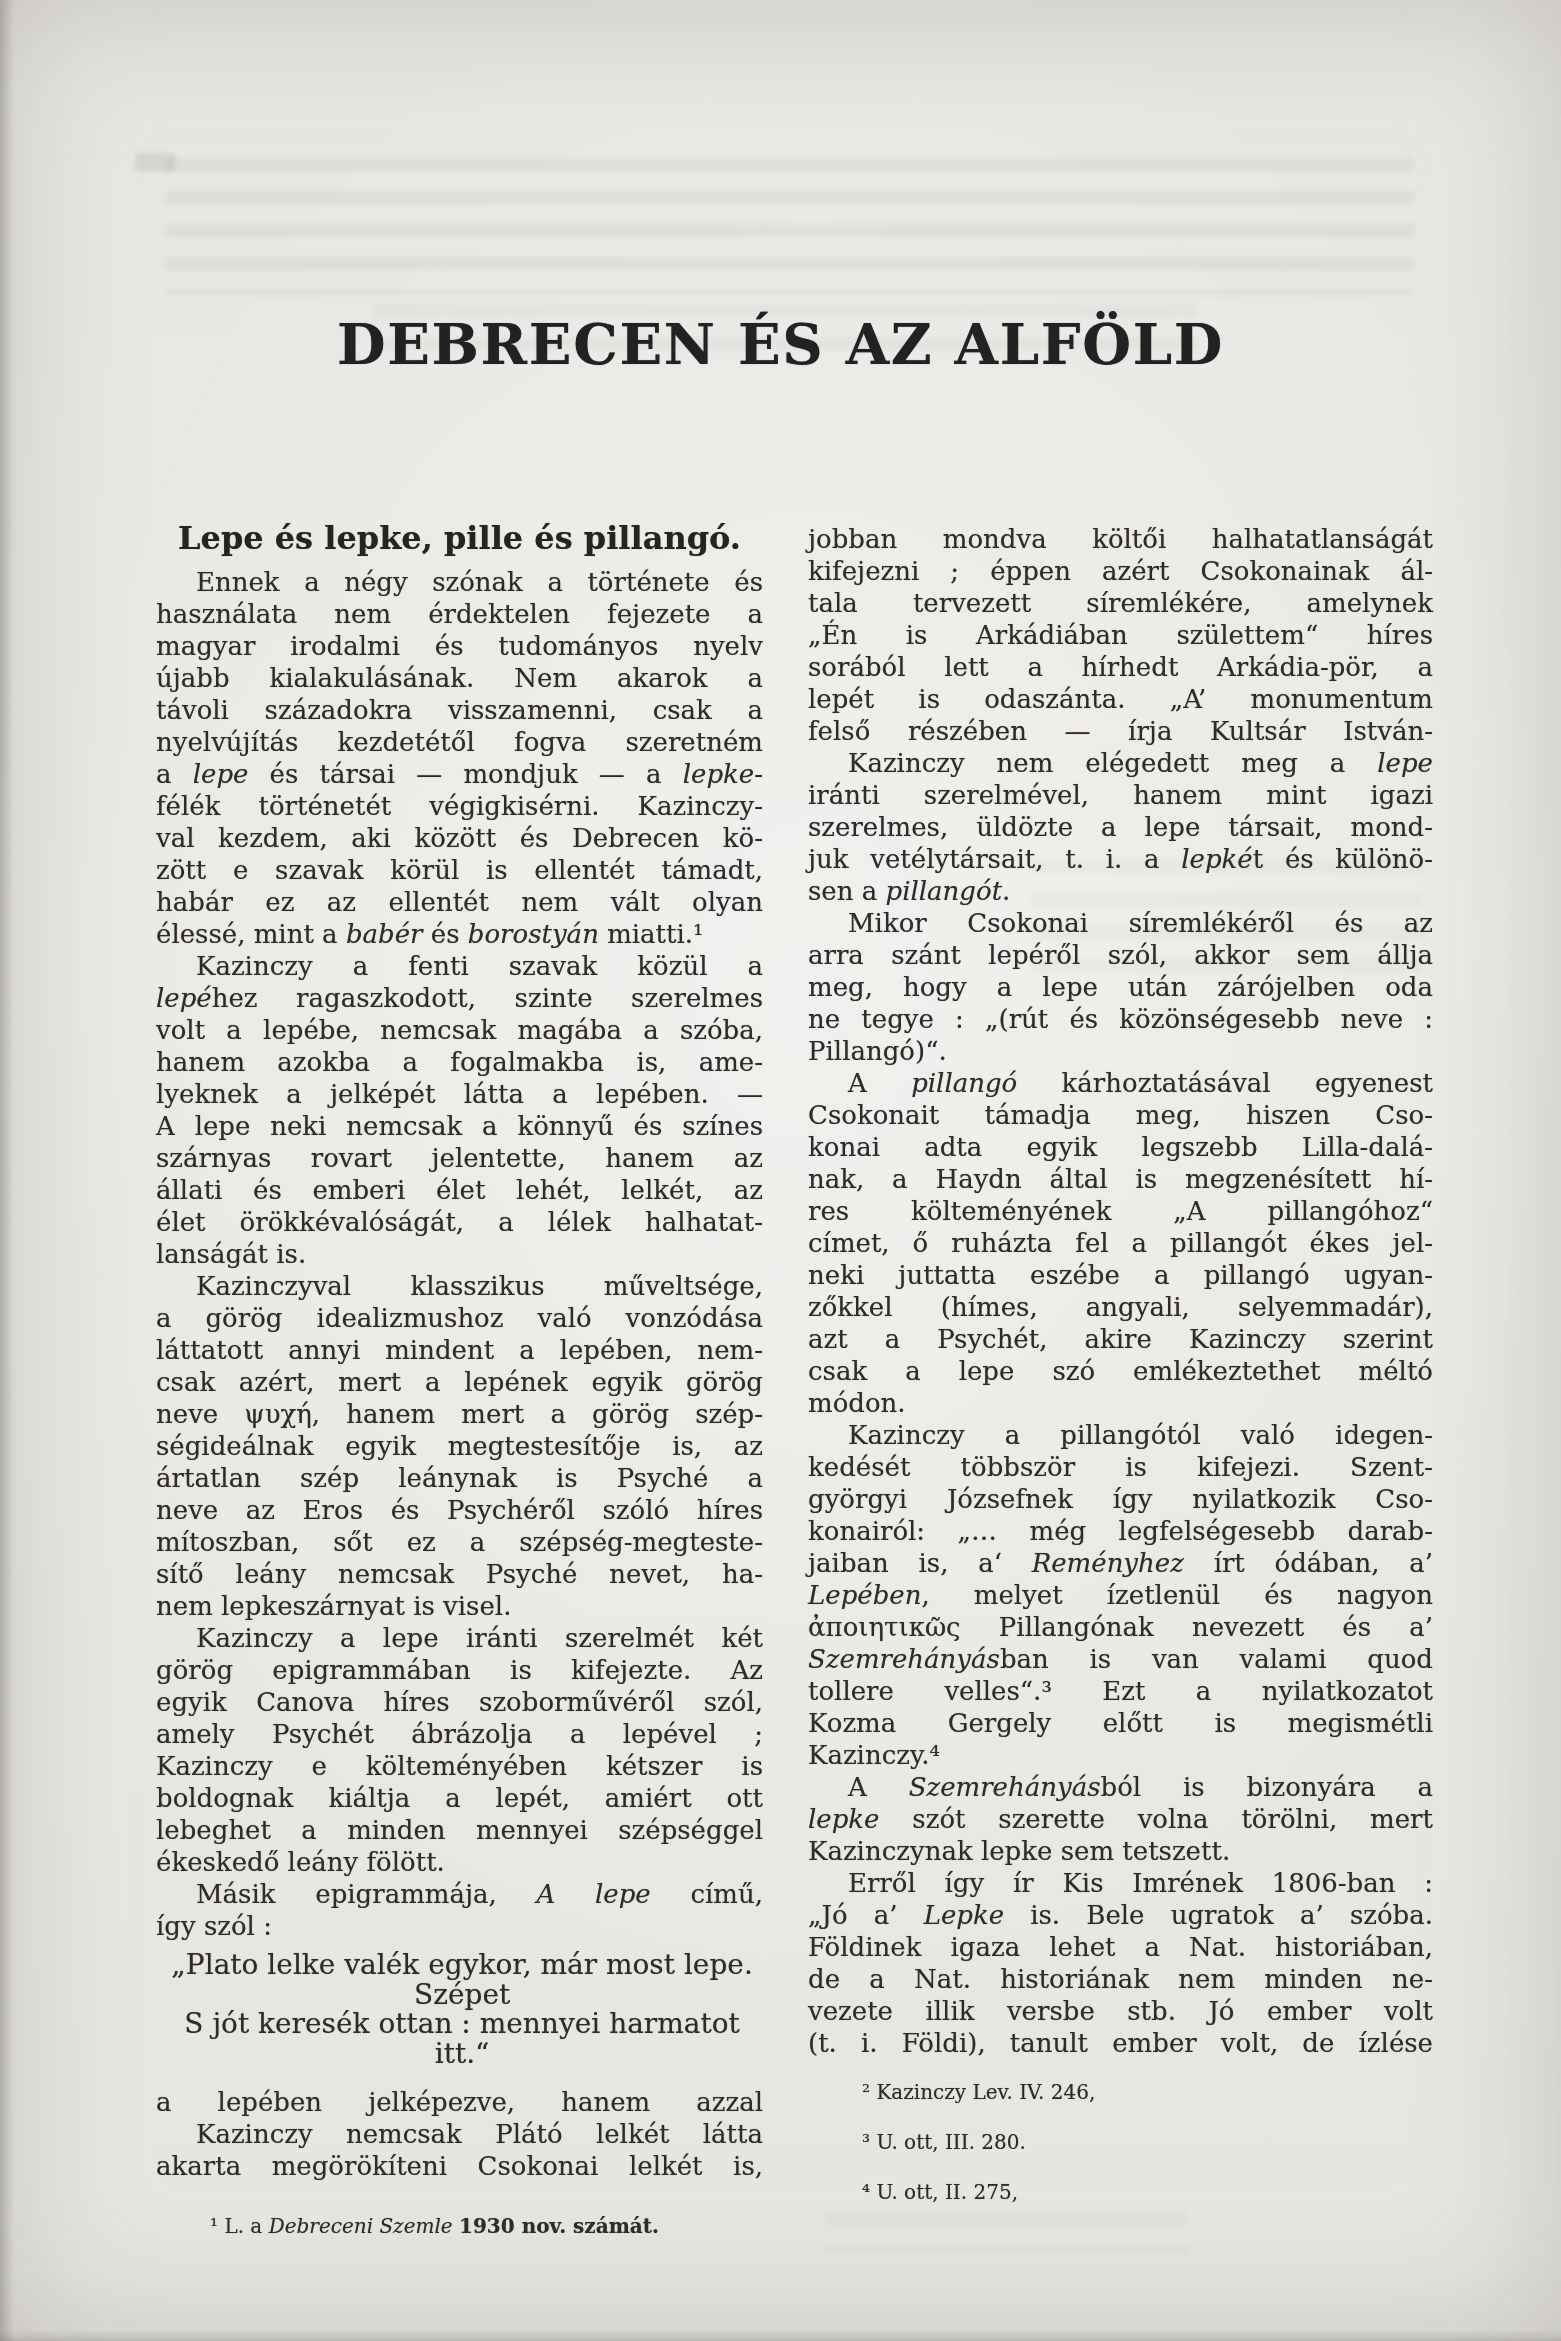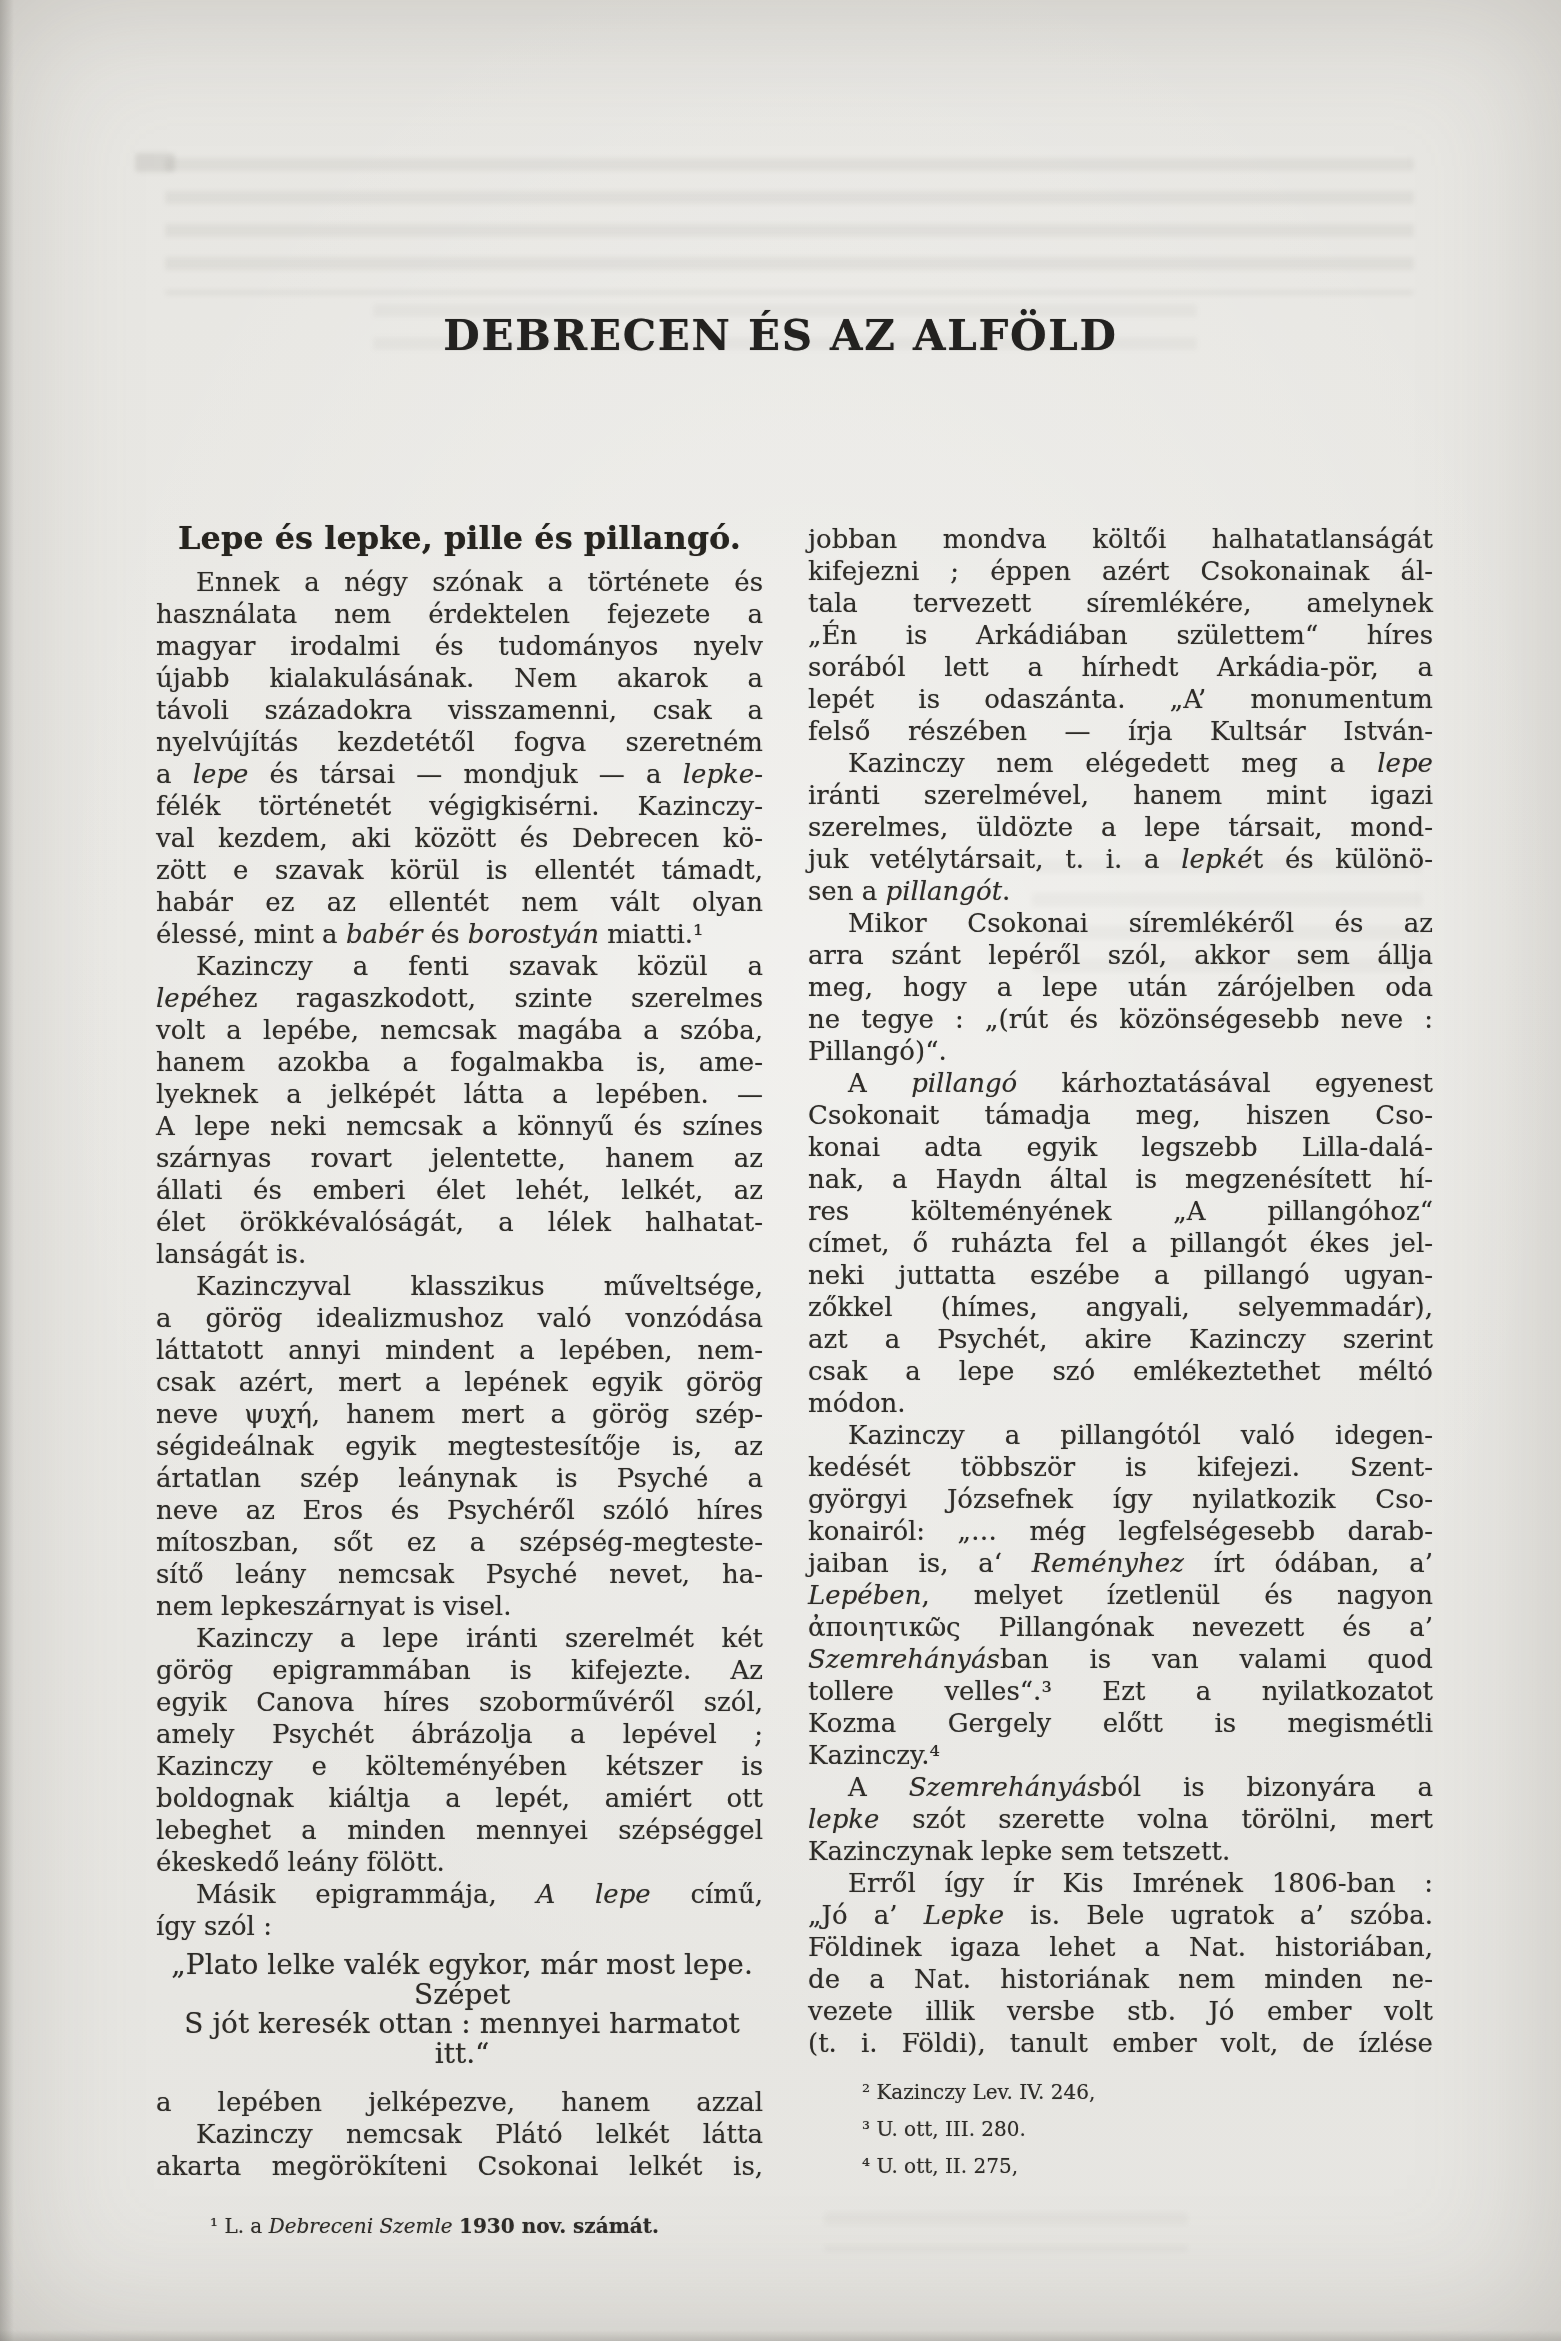--- a/index.html
+++ b/index.html
@@ -28,21 +28,21 @@
   }
   #bleed-top   { top:158px; left:165px; width:1249px; height:137px; }
   #bleed-top2  { top:304px; left:373px; width:824px; height:52px; opacity:.35; }
   #bleed-num   { top:153px; left:135px; width:40px; height:19px;
                  background:rgba(118,115,108,.28); }
   #bleed-mid   { top:860px; left:1032px; width:390px; height:113px; opacity:.30; }
   #bleed-bot   { top:2212px; left:824px; width:364px; height:40px; opacity:.30; }
 
   .title {
     position:absolute; top:311px; left:0; right:0; margin:0;
-    text-align:center; font-size:42px; font-weight:bold; letter-spacing:1.7px;
+    text-align:center; font-size:56px; font-weight:bold; letter-spacing:1.7px;
     color:#232220; text-shadow:0 0 0.9px rgba(35,33,30,.6);
   }
   .columns {
     position:absolute; top:519px; left:156px; width:1277px;
     display:flex; gap:45px;
     text-shadow:0 0 0.9px rgba(52,48,44,.5);
   }
   .col.left  { width:607px; }
   .col.right { width:625px; margin-top:3.5px; }
 
@@ -50,21 +50,21 @@
     margin:0 0 8.7px 0; text-align:center;
     font-size:32px; font-weight:bold; color:#26241f;
   }
   .line { font-size:26px; line-height:32px; text-align:justify; text-align-last:justify; }
   .line.ind { text-indent:40px; }
   .line.end { text-align-last:left; }
 
   .block.verse { margin:8.7px 0 17.3px 5.2px; }
   .verse .line { font-size:28px; line-height:29.5px; text-align:center; text-align-last:center; }
 
-  .block.footnote { margin-top:1px; }
+  .block.footnote { margin-top:14px; }
   .block.gap-md { margin-top:26px; }
   .block.gap-sm { margin-top:15.6px; }
   .footnote .line { font-size:20px; line-height:36px; padding-left:54px;
                     text-align:left; text-align-last:auto; }
 </style>
 </head>
 <body>
 
 <div class="page">
   <div class="edge-left"></div>

